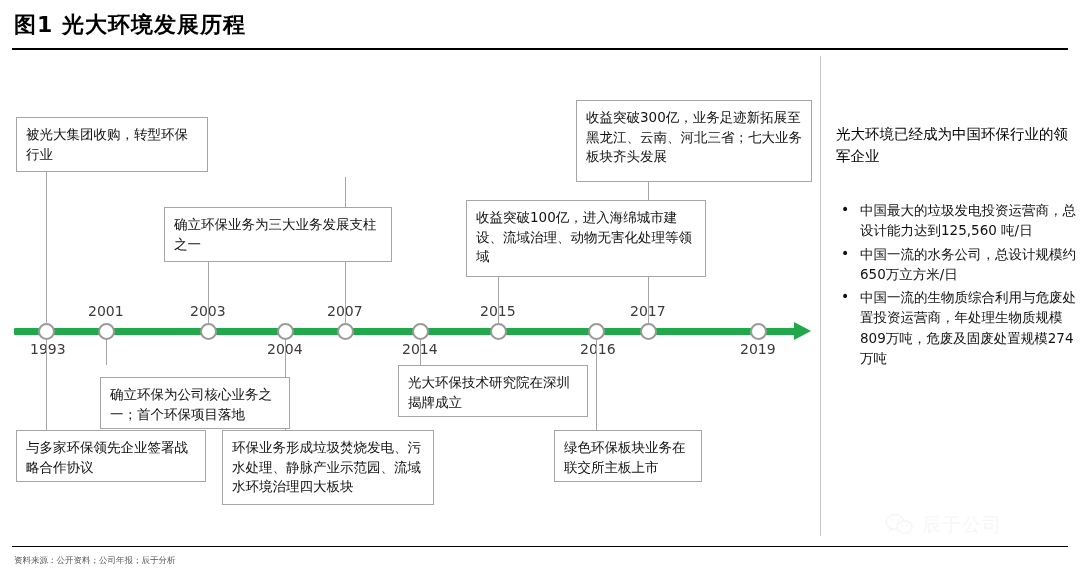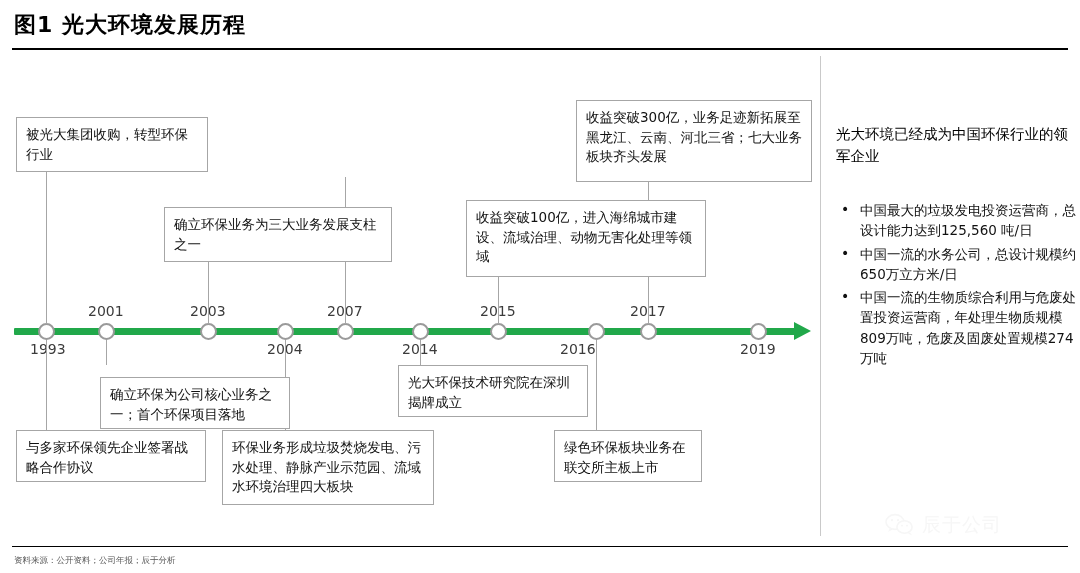--- a/index.html
+++ b/index.html
@@ -119,21 +119,21 @@
   <div class="node" style="left:640px"></div>
   <div class="node" style="left:750px"></div>
 
   <div class="year below" style="left:30px">1993</div>
   <div class="year above" style="left:88px">2001</div>
   <div class="year above" style="left:190px">2003</div>
   <div class="year below" style="left:267px">2004</div>
   <div class="year above" style="left:327px">2007</div>
   <div class="year below" style="left:402px">2014</div>
   <div class="year above" style="left:480px">2015</div>
-  <div class="year below" style="left:560px">2016</div>
+  <div class="year below" style="left:580px">2016</div>
   <div class="year above" style="left:630px">2017</div>
   <div class="year below" style="left:740px">2019</div>
 
   <div class="conn" style="left:46px;top:172px;height:152px"></div>
   <div class="conn" style="left:208px;top:262px;height:62px"></div>
   <div class="conn" style="left:345px;top:177px;height:147px"></div>
   <div class="conn" style="left:498px;top:277px;height:47px"></div>
   <div class="conn" style="left:648px;top:182px;height:142px"></div>
 
   <div class="conn" style="left:106px;top:340px;height:25px"></div>

